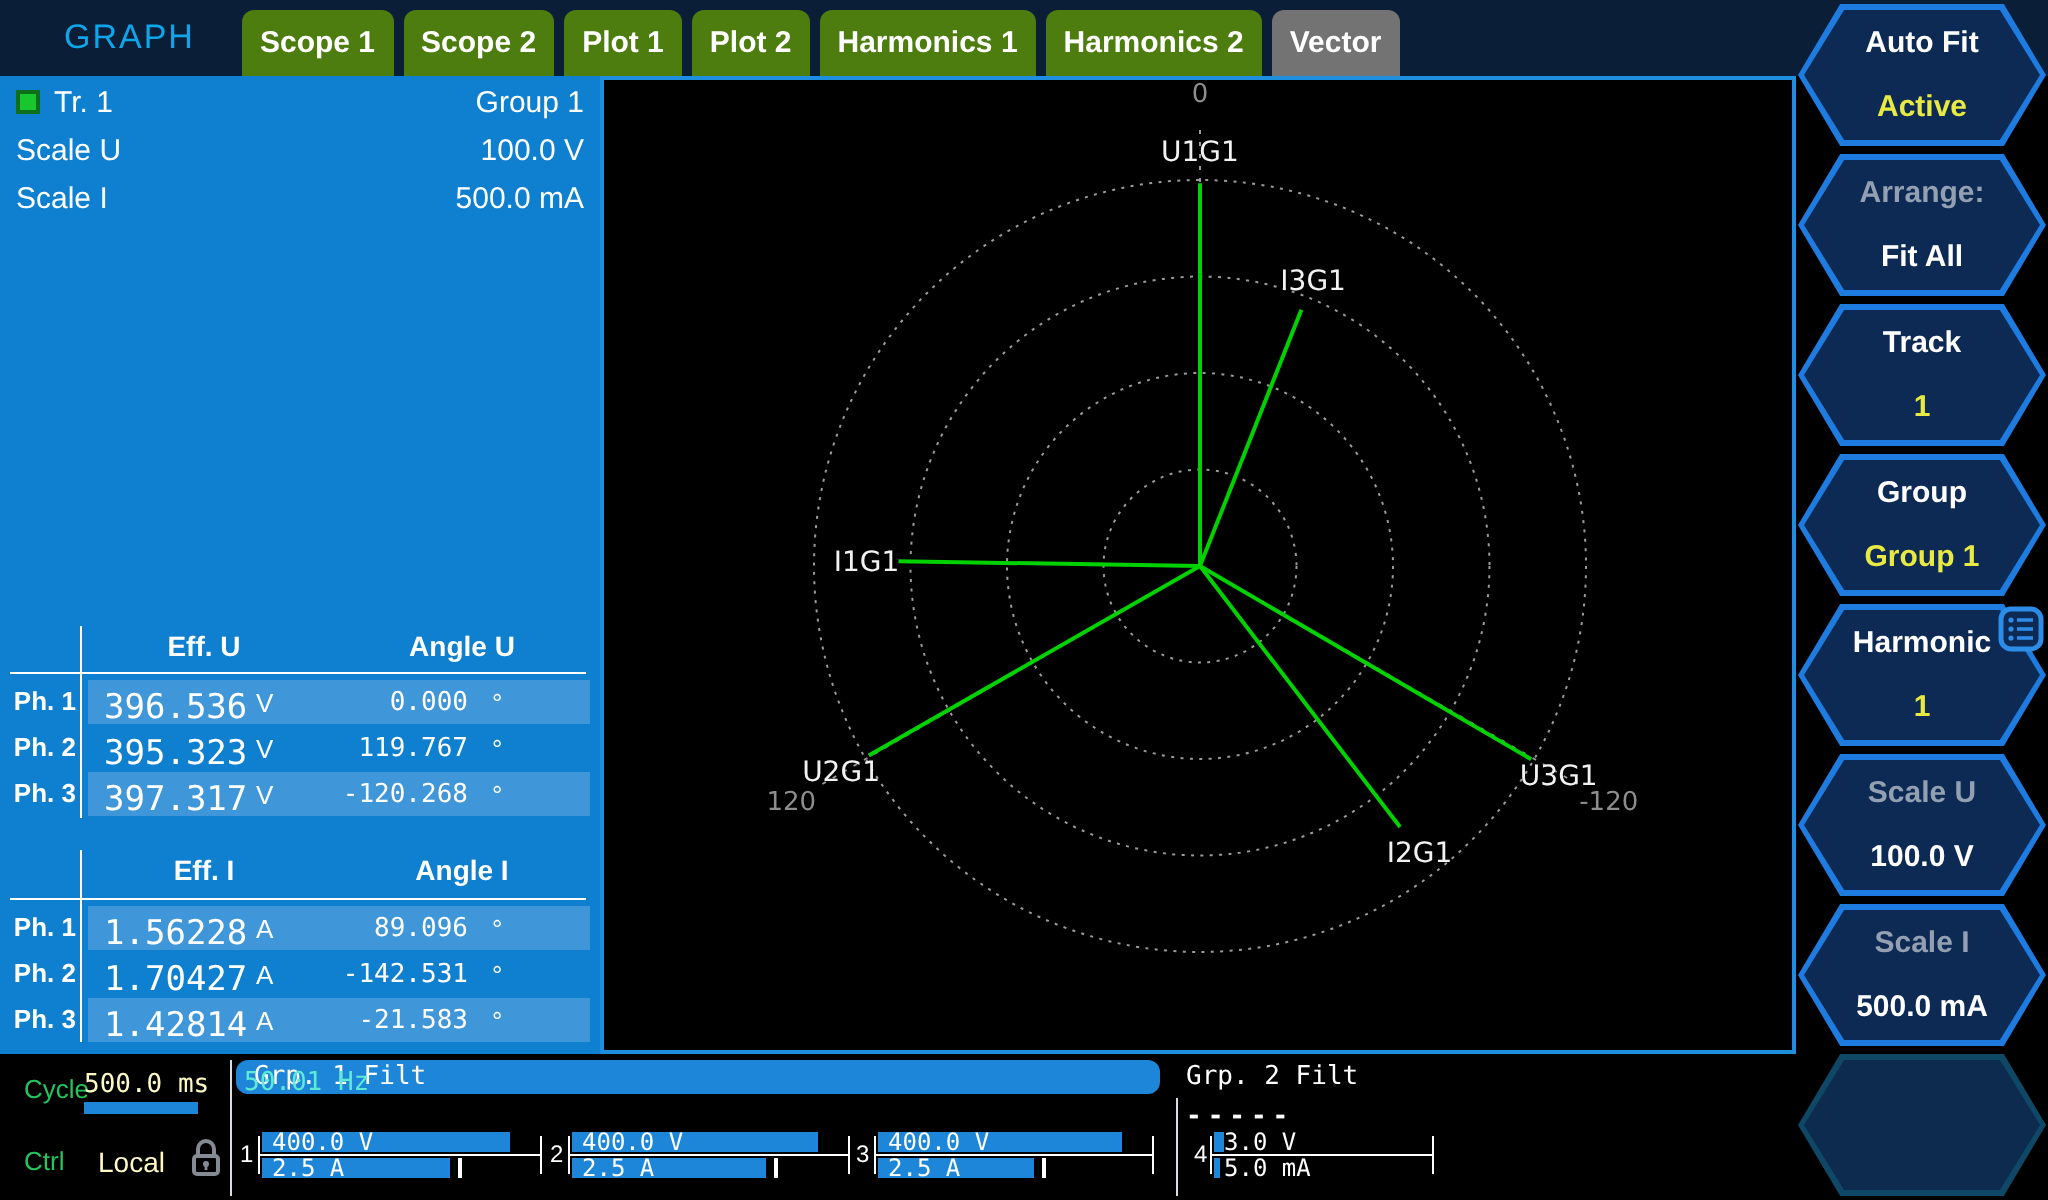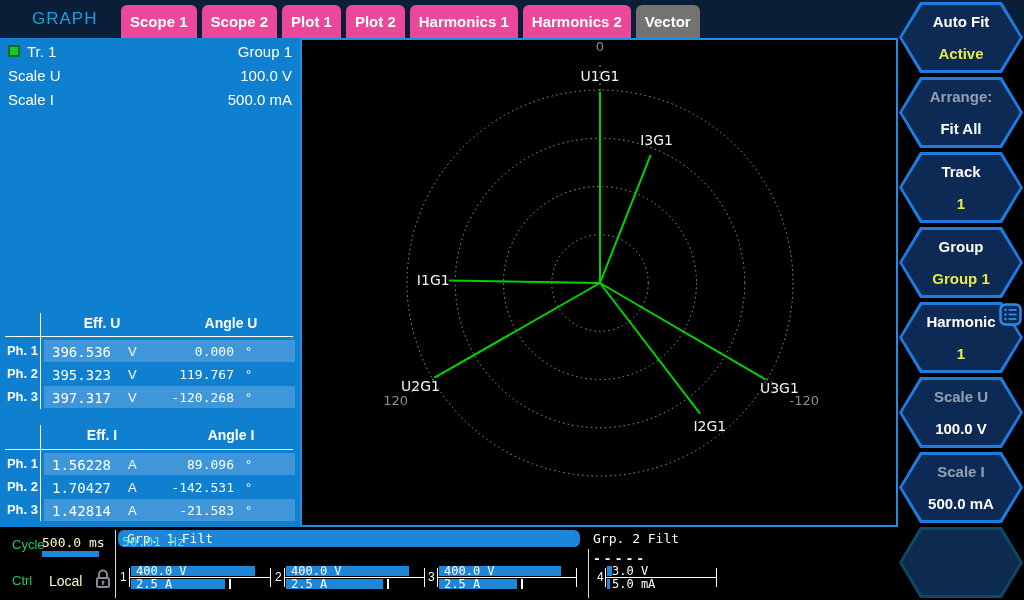--- a/index.html
+++ b/index.html
@@ -5,41 +5,41 @@
   html,body{margin:0;padding:0;background:#000;}
   #screen{position:relative;width:1024px;height:600px;background:#000;overflow:hidden;
           font-family:"Liberation Sans",sans-serif;color:#fff;}
   .mono{font-family:"DejaVu Sans Mono",monospace;}
 
   
   .topbar{position:absolute;left:0;top:0;width:1024px;height:38px;background:#0a1e38;}
   .app-title{position:absolute;left:32px;top:9px;font-size:17px;font-weight:500;
              letter-spacing:1px;color:#0ea5e9;}
   .tabs{position:absolute;left:121px;top:5px;height:33px;display:flex;gap:5px;}
-  .tab{height:33px;line-height:33px;padding:0 9px;background:#ec4899;color:#fff;
+  .tab{height:33px;line-height:33px;padding:0 9px;background:#4d7c0f;color:#fff;
        font-size:15px;font-weight:700;border-radius:6px 6px 0 0;white-space:nowrap;cursor:default;}
   .tab.active{background:#737373;}
 
   
   .left-panel{position:absolute;left:0;top:38px;width:300px;height:489px;background:#0f80cf;}
   .info-row{position:absolute;left:0;width:300px;height:20px;font-size:15px;}
   .info-row .lbl{position:absolute;left:8px;top:0;}
   .info-row.r1 .lbl{left:27px;}
   .info-row .val{position:absolute;right:8px;top:0;text-align:right;}
   .swatch{position:absolute;left:8px;top:2px;width:12px;height:12px;
           background:#18c72e;border:2px solid #0d6e1c;box-sizing:border-box;}
   .thead{position:absolute;width:300px;height:20px;font-size:14px;font-weight:700;}
   .thead .h1{position:absolute;left:52px;width:100px;text-align:center;}
   .thead .h2{position:absolute;left:181px;width:100px;text-align:center;}
   .hline{position:absolute;left:5px;width:288px;height:1px;background:#fff;}
   .vline{position:absolute;left:40px;width:1px;background:#fff;}
   .trow{position:absolute;left:0;width:300px;height:22px;}
   .trow.striped::before{content:'';position:absolute;left:44px;right:5px;top:0;bottom:0;background:#3f96d8;}
   .trow .ph{position:absolute;left:0;width:38px;top:3px;text-align:right;font-size:13px;font-weight:700;}
-  .trow .v{position:absolute;left:52px;top:4px;font-size:14px;}
+  .trow .v{position:absolute;left:52px;top:4px;font-size:17px;}
   .trow .u{position:absolute;left:128px;top:4px;font-size:13px;}
   .trow .a{position:absolute;left:148px;width:86px;top:4px;text-align:right;font-size:13px;}
   .trow .dg{position:absolute;left:246px;top:4px;font-size:13px;}
 
   
   .plot{position:absolute;left:300px;top:38px;width:598px;height:489px;background:#000;
         border:2px solid #1e8fdf;box-sizing:border-box;}
 
   
   .right-panel{position:absolute;left:898px;top:38px;width:126px;height:562px;background:#000;}

